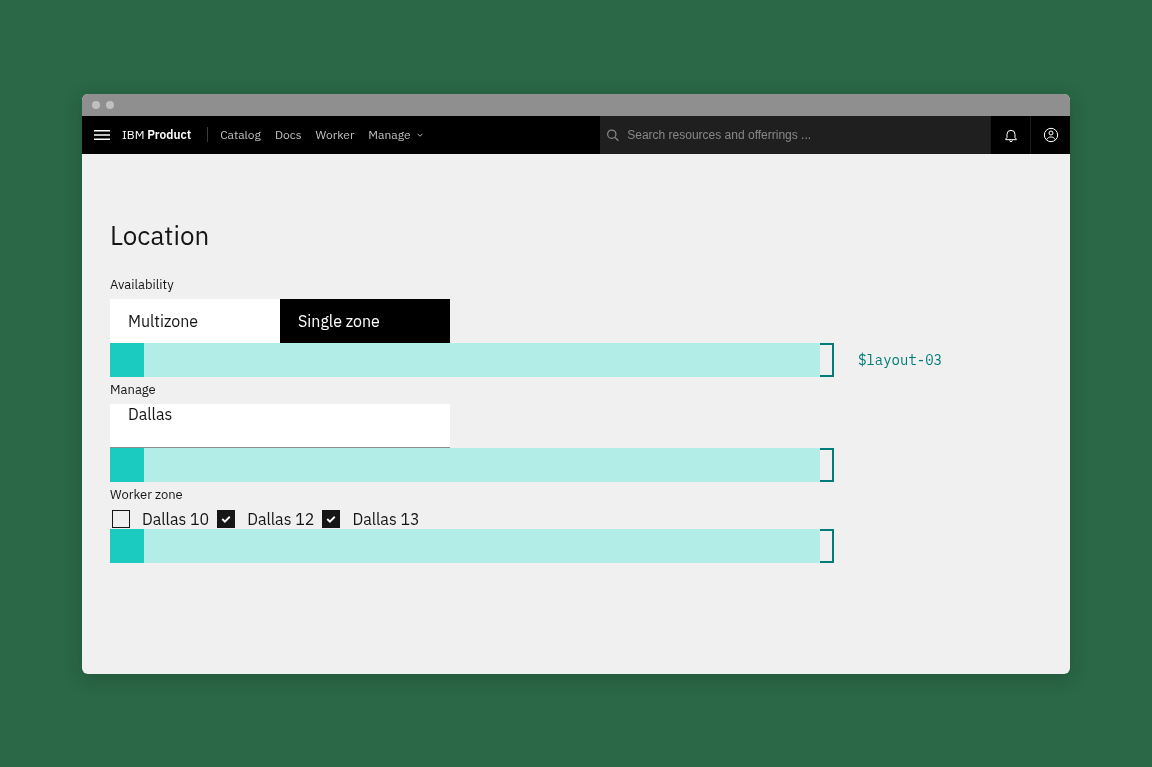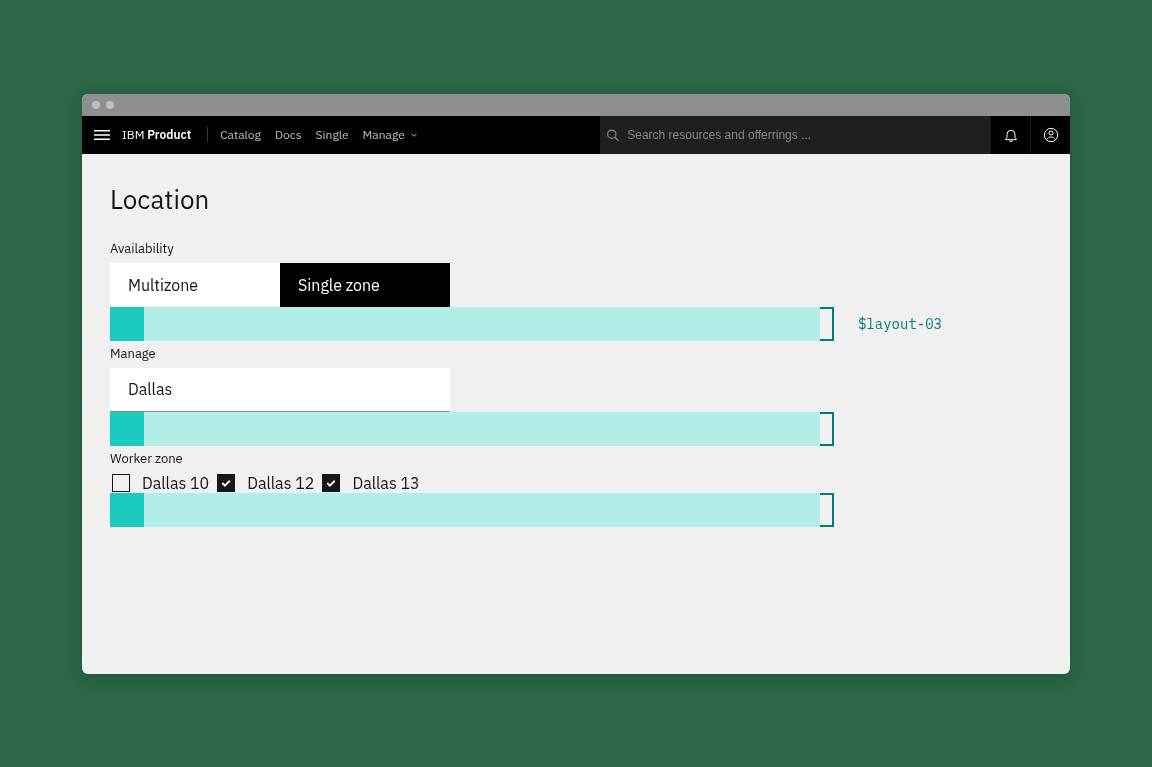--- a/index.html
+++ b/index.html
@@ -103,20 +103,21 @@
     flex: 1;
     padding: 28px 24px 0 28px;
     overflow: hidden;
     position: relative;
   }
   .page-title {
     font-size: 26px;
     font-weight: 400;
     color: #161616;
     margin-bottom: 24px;
+    margin-top: 36px;
   }
   .section-label {
     font-size: 13px;
     color: #161616;
     margin-bottom: 6px;
   }
   .tabs {
     display: flex;
     height: 44px;
     width: 340px;
@@ -171,21 +172,21 @@
     display: flex;
     align-items: center;
   }
 
   .dropdown {
     width: 340px;
     height: 44px;
     background: #fff;
     border-bottom: 1px solid #8d8d8d;
     display: flex;
-    align-items: center;
+    align-items: flex-start;
     padding: 0 18px;
     font-size: 16px;
     color: #161616;
   }
 
   .checkbox-list {
     margin-top: 6px;
     display: flex;
     flex-direction: row;
     gap: 8px;
@@ -235,21 +236,21 @@
           <rect y="11.5" width="16" height="1.5"></rect>
         </svg>
     </div>
     <div class="brand">
       <span>IBM</span>
       <span class="bold">Product</span>
     </div>
     <div class="nav-links">
       <span class="nav-link">Catalog</span>
       <span class="nav-link">Docs</span>
-      <span class="nav-link">Single</span>
+      <span class="nav-link">Worker</span>
       <span class="nav-link manage">
         <span>Manage</span>
         <svg class="chev" viewBox="0 0 16 16">
             <path d="M4 6l4 4 4-4" fill="none" stroke="#c0c0c0" stroke-width="1.5"></path>
           </svg>
       </span>
     </div>
     <div class="spacer"></div>
     <div class="search">
       <svg viewBox="0 0 16 16">

